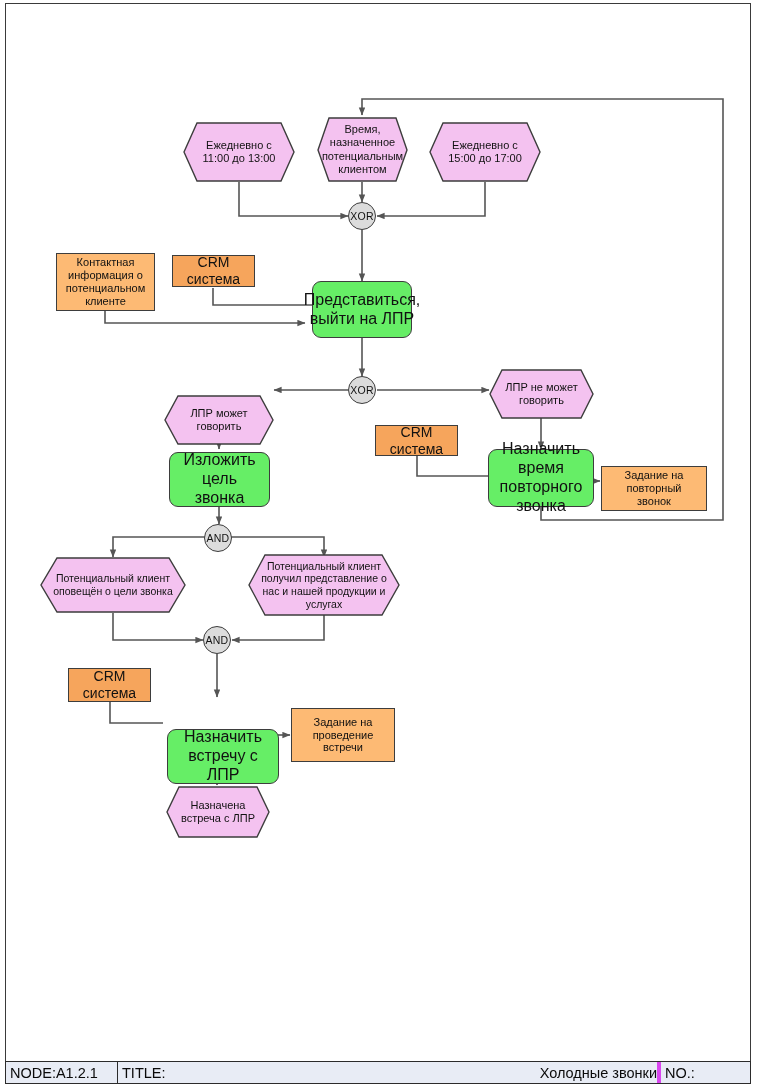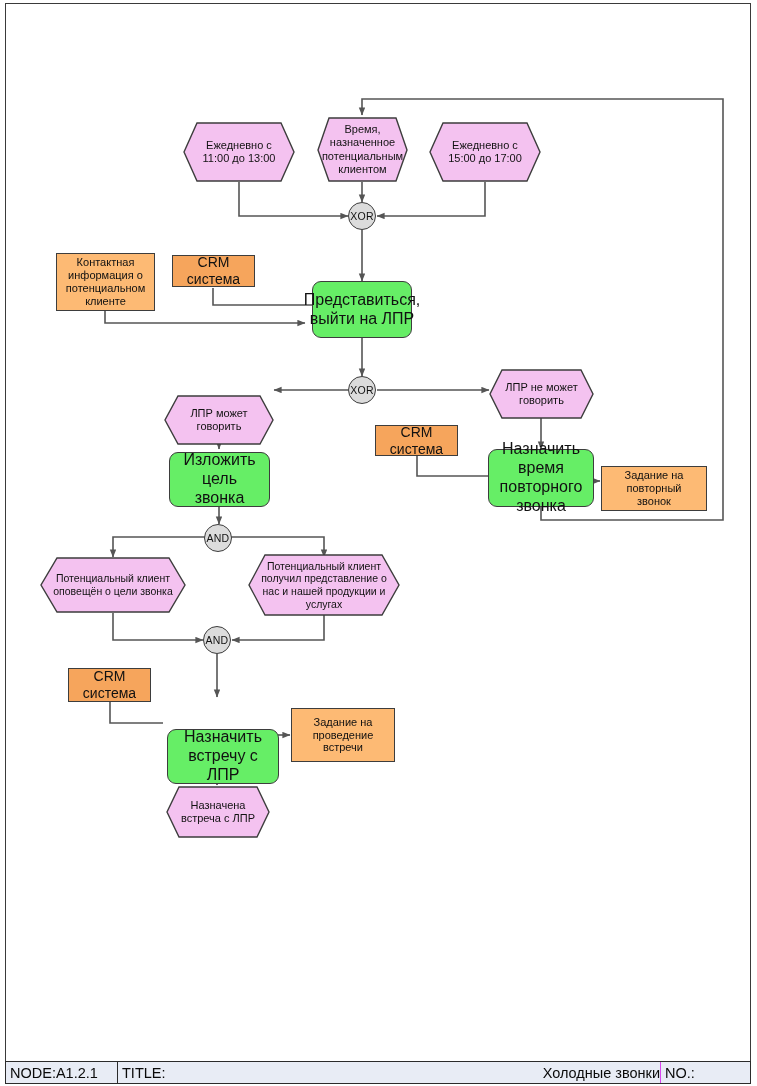--- a/index.html
+++ b/index.html
@@ -44,21 +44,21 @@
   .op{background:#dcdcdc;border:1.5px solid #3d3d3d;border-radius:50%;
       font-size:10.5px;letter-spacing:.2px;}
 
   
   .footer{position:absolute;left:5px;top:1061px;width:746px;height:23px;
           background:#e8ecf5;border:1px solid #2b2b2b;box-sizing:border-box;
           display:flex;align-items:stretch;}
   .fcell{display:flex;align-items:center;font-size:14.5px;color:#0a0a0a;
          padding:0 4px;box-sizing:border-box;}
   .fc-node{width:112px;border-right:1px solid #2b2b2b;}
-  .fc-title{flex:1;border-right:1px solid #d946ef;position:relative;}
+  .fc-title{flex:1;border-right:4px solid #d946ef;position:relative;}
   .fc-title .lbl{position:absolute;left:4px;}
   .fc-title .mid{position:absolute;left:0;right:0;text-align:right;}
   .fc-no{width:89px;}
 </style>
 </head>
 <body>
 
 <div id="canvas">
 
   <div class="frame"></div>

